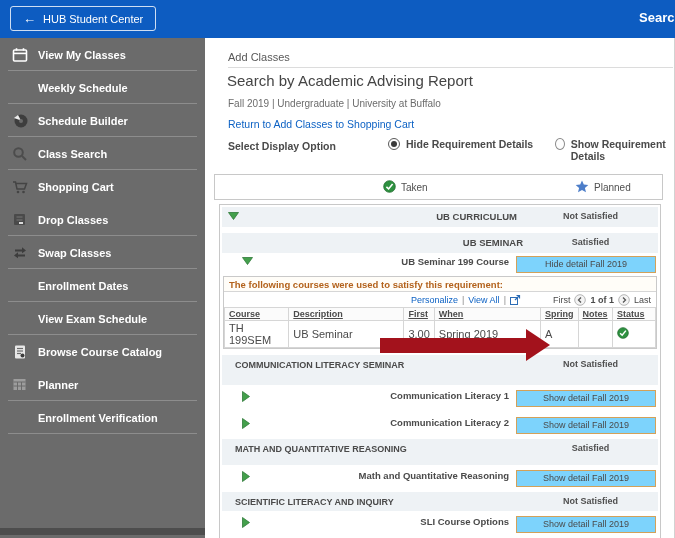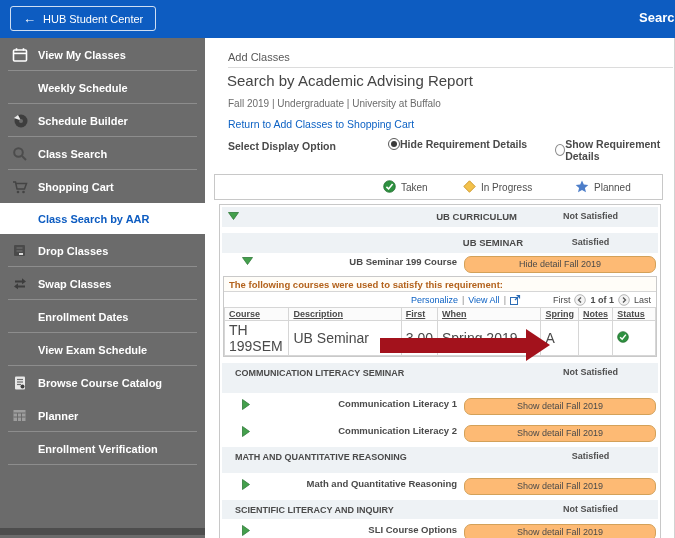--- a/index.html
+++ b/index.html
@@ -26,21 +26,21 @@
 
   
   .content { position:absolute; left:205px; top:38px; width:470px; height:500px; background:#fff; }
   .breadcrumb { position:absolute; left:23px; top:13px; font-size:11px; color:#585858; }
   .breadcrumb-rule { position:absolute; left:23px; right:2px; top:29px; height:1px; background:#dcdcdc; }
   .page-title { position:absolute; left:22px; top:34px; font-size:15px; color:#454545; }
   .subtitle { position:absolute; left:23px; top:60px; font-size:10px; color:#6c6c6c; }
   .return-link { position:absolute; left:23px; top:80px; font-size:10.5px; color:#0d62c4; text-decoration:none; cursor:pointer; }
   .display-row { position:absolute; left:23px; top:100px; width:445px; height:16px; }
   .display-label { position:absolute; left:0; top:2px; font-size:10.5px; font-weight:bold; color:#4a4a4a; }
-  .radio-group { position:absolute; display:flex; align-items:center; top:0; }
+  .radio-group { position:absolute; display:flex; align-items:flex-start; gap:6px; top:0; }
   .rg1 { left:160px; } .rg2 { left:327px; }
   .radio { width:12px; height:12px; border-radius:50%; border:1px solid #8a8a8a; background:#fdfdfd; position:relative; cursor:pointer; }
   .radio.sel { border-color:#5a5a5a; }
   .radio.sel:after { content:""; position:absolute; left:2px; top:2px; width:6px; height:6px; border-radius:50%; background:#3a3a3a; }
   .radio-label { font-size:10.5px; font-weight:bold; color:#4a4a4a; }
 
   
   .legend { position:absolute; left:9px; top:136px; width:449px; height:26px; border:1px solid #c8c8c8; background:#fff; }
   .legend-item { position:absolute; top:0; height:24px; display:flex; align-items:center; gap:5px; font-size:10px; color:#4f4f4f; }
   .lg1 { left:168px; } .lg2 { left:248px; } .lg3 { left:360px; }
@@ -49,40 +49,40 @@
   .panel { position:absolute; left:14px; top:166px; width:442px; height:380px; border:1px solid #c8c8c8; background:#fff; padding:2px; }
   .prow { display:flex; align-items:flex-start; }
   .sec { background:#eef2f5; min-height:18px; padding-top:4px; padding-bottom:3px; }
   .white { background:#fff; }
   .plabel { font-size:9px; font-weight:bold; color:#4a4a4a; line-height:1.35; }
   .plabel.md { font-size:9.5px;text-align:right; }
   .wrap2 { width:172px; }
   .grow { flex:1; }
   .pstatus { width:135px; text-align:center; font-size:9px; font-weight:bold; color:#4f4f4f; }
   .tri { display:flex; align-items:center; margin-top:1px; cursor:pointer; }
-  .detail-btn { width:192px; height:17px; margin-right:2px; background:#fdba74; border:1px solid #d3a159; border-radius:7px;
+  .detail-btn { width:140px; height:17px; margin-right:2px; background:#7dd3fc; border:1px solid #d3a159; border-radius:0;
                 font-size:9px; color:#4a4a4a; cursor:pointer; font-family:inherit; }
   .gap6 { height:6px; }
   .ind0 { padding-left:6px; gap:6px; }
   .ind1 { padding-left:13px; }
   .ind2 { padding-left:20px; gap:7px; }
 
   
   .tblock { margin:1px 1px 0 1px; border:1px solid #c9c9c9; background:#fffdf8; }
   .tcaption { padding:2px 5px 1px 5px; font-size:9.5px; font-weight:bold; color:#b3621c; border-bottom:1px solid #d6d6d6; }
   .tnav { display:flex; justify-content:flex-end; align-items:center; gap:4px; padding:2px 5px 1px 5px; font-size:9px; color:#4a4a4a; background:#fff; }
   .tnav .lnk { color:#0d62c4; cursor:pointer; }
   .tnav .sep { color:#8a8a8a; }
   .tnav .spread { width:24px; }
   .tnav .bold { font-weight:bold; }
   .pgbtn { display:flex; align-items:center; cursor:pointer; }
   table.grid { width:100%; border-collapse:collapse; background:#fff; }
   table.grid th, table.grid td { border:1px solid #d6d6d6; font-size:9px; color:#4a4a4a; padding:1px 4px; text-align:left; }
   table.grid th { font-weight:bold; background:#fbfbfb; height:13px;text-decoration:underline; }
-  table.grid td { font-size:14px; height:15px; }
+  table.grid td { font-size:11px; height:15px; }
   td.num, th.num { text-align:right; }
   td.ctr { text-align:center; }
   .cell-link { color:#0d62c4; cursor:pointer; }
 
   
   .red-arrow { position:absolute; left:175px; top:291px; width:170px; height:32px; pointer-events:none; }
   .arrow-shaft { position:absolute; left:0; top:9px; width:146px; height:15px; background:#a3121c; }
   .arrow-head { position:absolute; left:146px; top:0; width:0; height:0;
                 border-top:16px solid transparent; border-bottom:16px solid transparent; border-left:24px solid #a3121c; }
 
@@ -143,24 +143,20 @@
     <span class="sicon">
       <svg width="16" height="16" viewBox="0 0 16 16">
           <polyline points="1,3 3.5,3 5,10 12.5,10 14.5,4.5 4,4.5" fill="none" stroke="#444" stroke-width="1.5"></polyline>
           <circle cx="6" cy="13" r="1.3" fill="#444"></circle>
           <circle cx="11.5" cy="13" r="1.3" fill="#444"></circle>
         </svg>
     </span>
     <span class="slabel">Shopping Cart</span>
   </div>
 
-  <div class="side-item active">
-    <span class="sicon"></span>
-    <span class="slabel">Class Search by AAR</span>
-  </div>
 
   <div class="side-item divider">
     <span class="sicon">
       <svg width="15" height="15" viewBox="0 0 15 15">
           <rect x="2" y="2" width="11" height="11" rx="1" fill="#4a4a4a"></rect>
           <line x1="4.5" y1="5" x2="10.5" y2="5" stroke="#6b6b6b" stroke-width="1.4"></line>
           <line x1="4.5" y1="8" x2="10.5" y2="8" stroke="#6b6b6b" stroke-width="1.4"></line>
           <line x1="7" y1="11" x2="11" y2="11" stroke="#fff" stroke-width="1.6"></line>
         </svg>
     </span>
@@ -243,28 +239,20 @@
 
   <div class="legend">
     <span class="legend-item lg1">
       <span>
         <svg width="13" height="13" viewBox="0 0 13 13">
             <circle cx="6.5" cy="6.5" r="5.8" fill="#2e9140" stroke="#1f6b2d" stroke-width="0.8"></circle>
             <polyline points="3.4,6.8 5.6,8.9 9.6,3.9" fill="none" stroke="#fff" stroke-width="1.6"></polyline>
           </svg>
       </span>
       <span>Taken</span>
-    </span>
-    <span class="legend-item lg2">
-      <span>
-        <svg width="13" height="13" viewBox="0 0 13 13">
-            <polygon points="6.5,0.8 12.2,6.5 6.5,12.2 0.8,6.5" fill="#f3c14b" stroke="#cf9a2f" stroke-width="1"></polygon>
-          </svg>
-      </span>
-      <span>In Progress</span>
     </span>
     <span class="legend-item lg3">
       <span>
         <svg width="14" height="13" viewBox="0 0 14 13">
             <polygon points="7,0.5 8.8,4.6 13.3,5 9.9,7.9 11,12.3 7,9.9 3,12.3 4.1,7.9 0.7,5 5.2,4.6" fill="#4d7ec9"></polygon>
           </svg>
       </span>
       <span>Planned</span>
     </span>
   </div>

